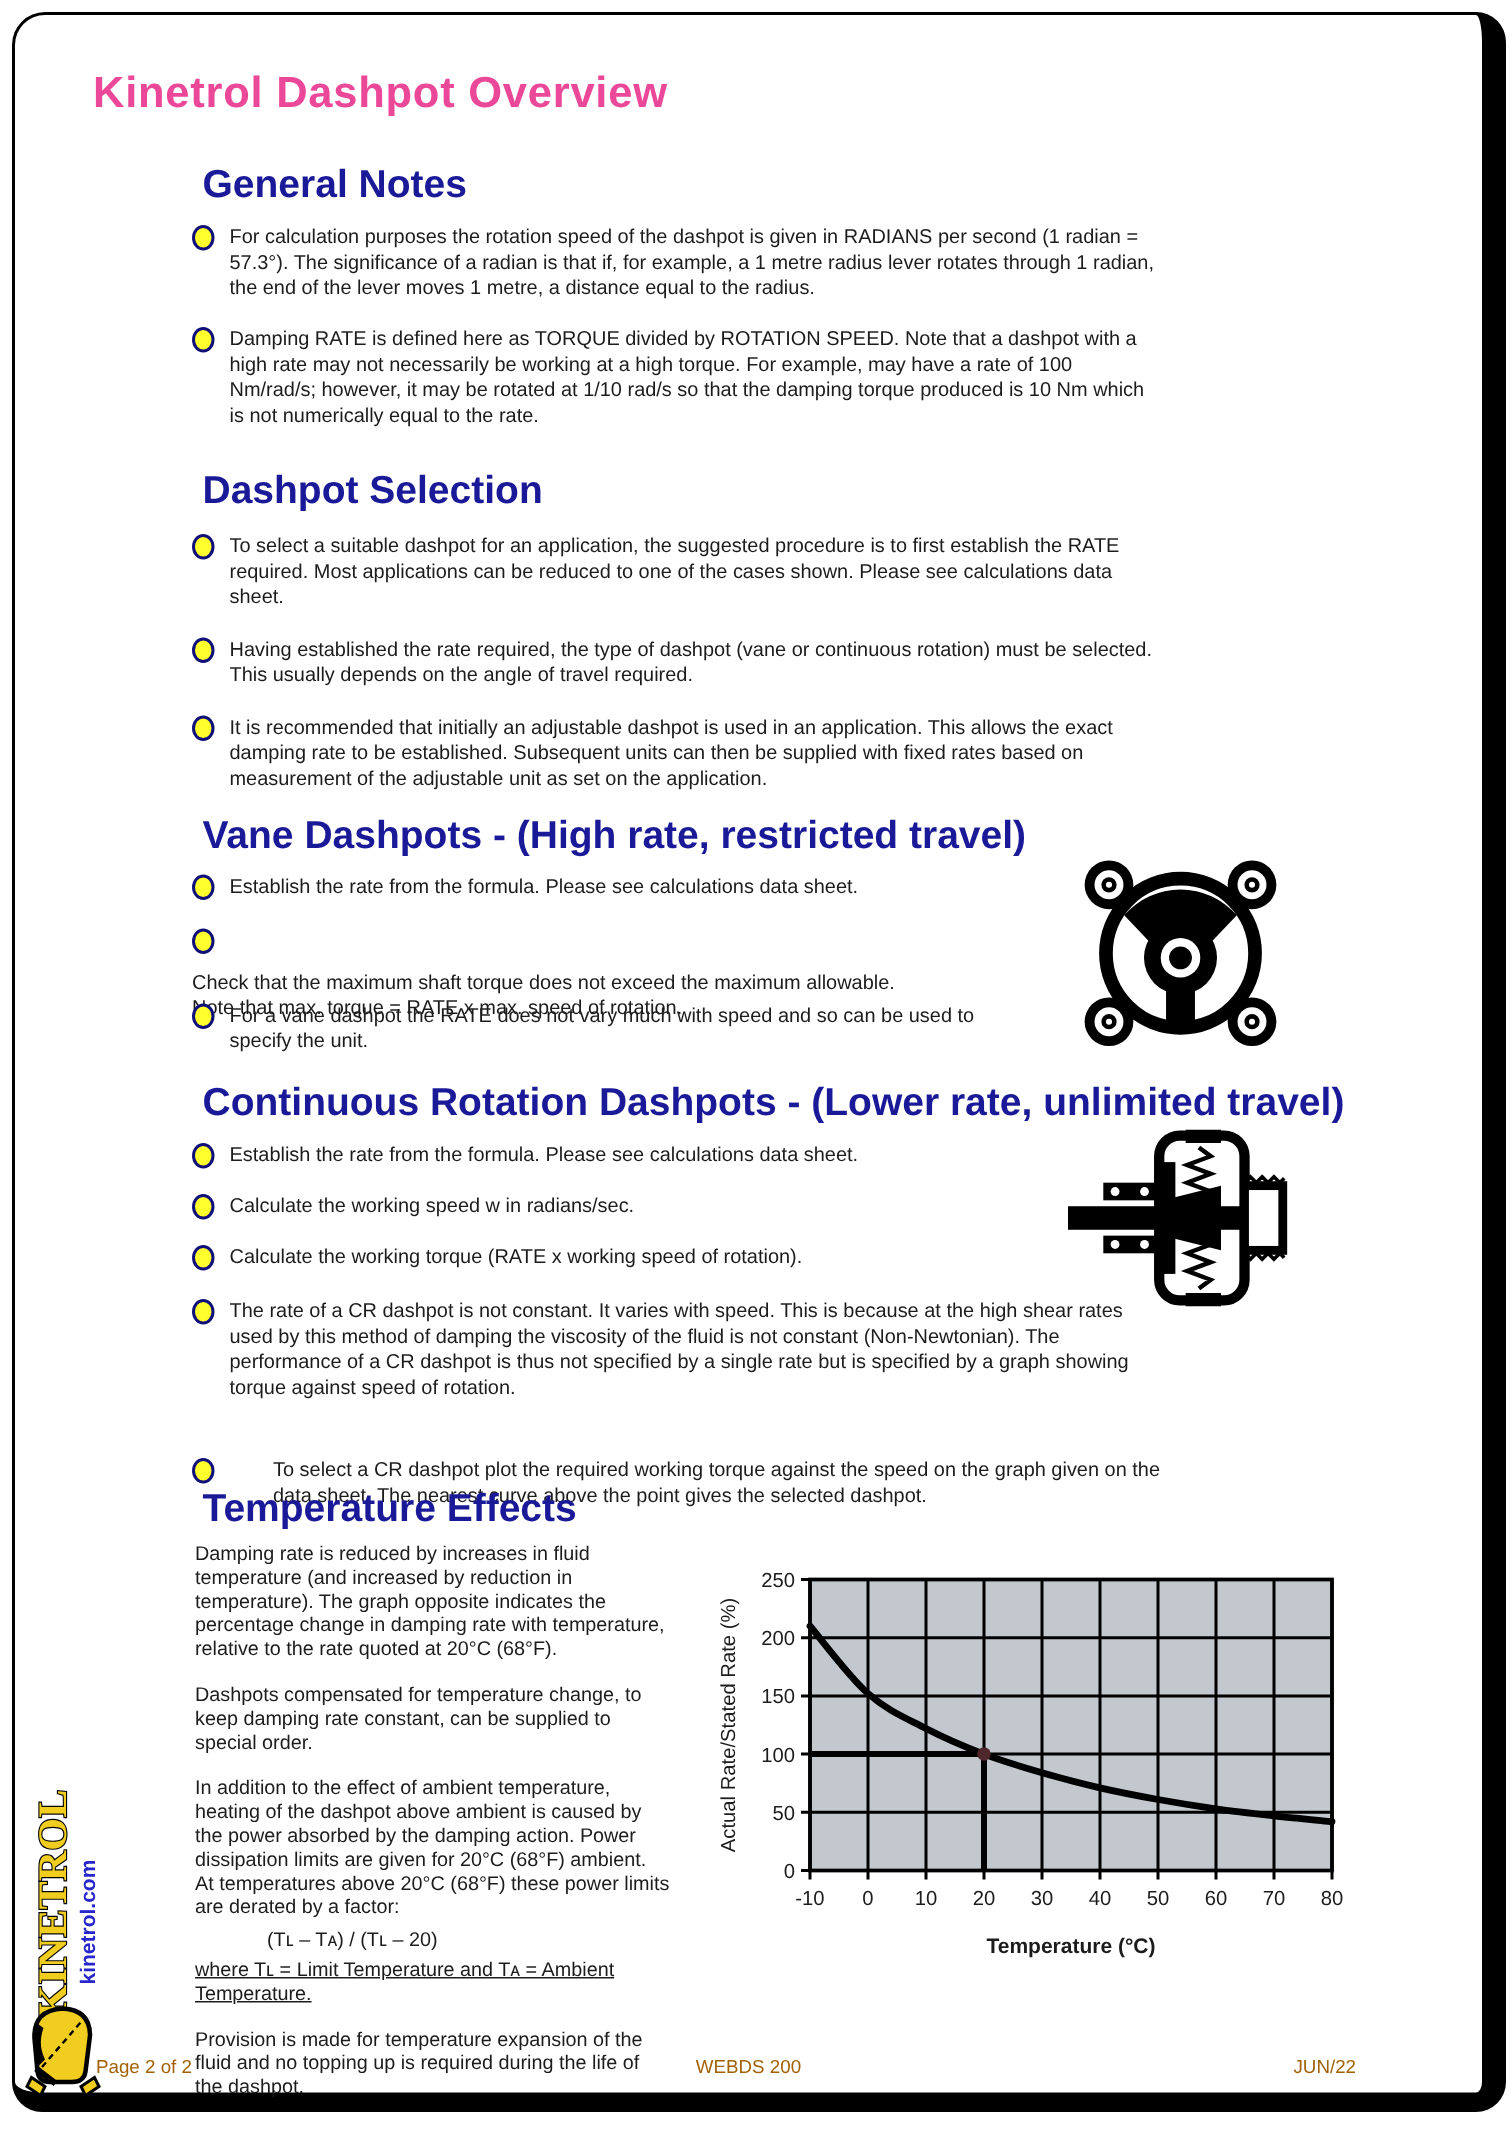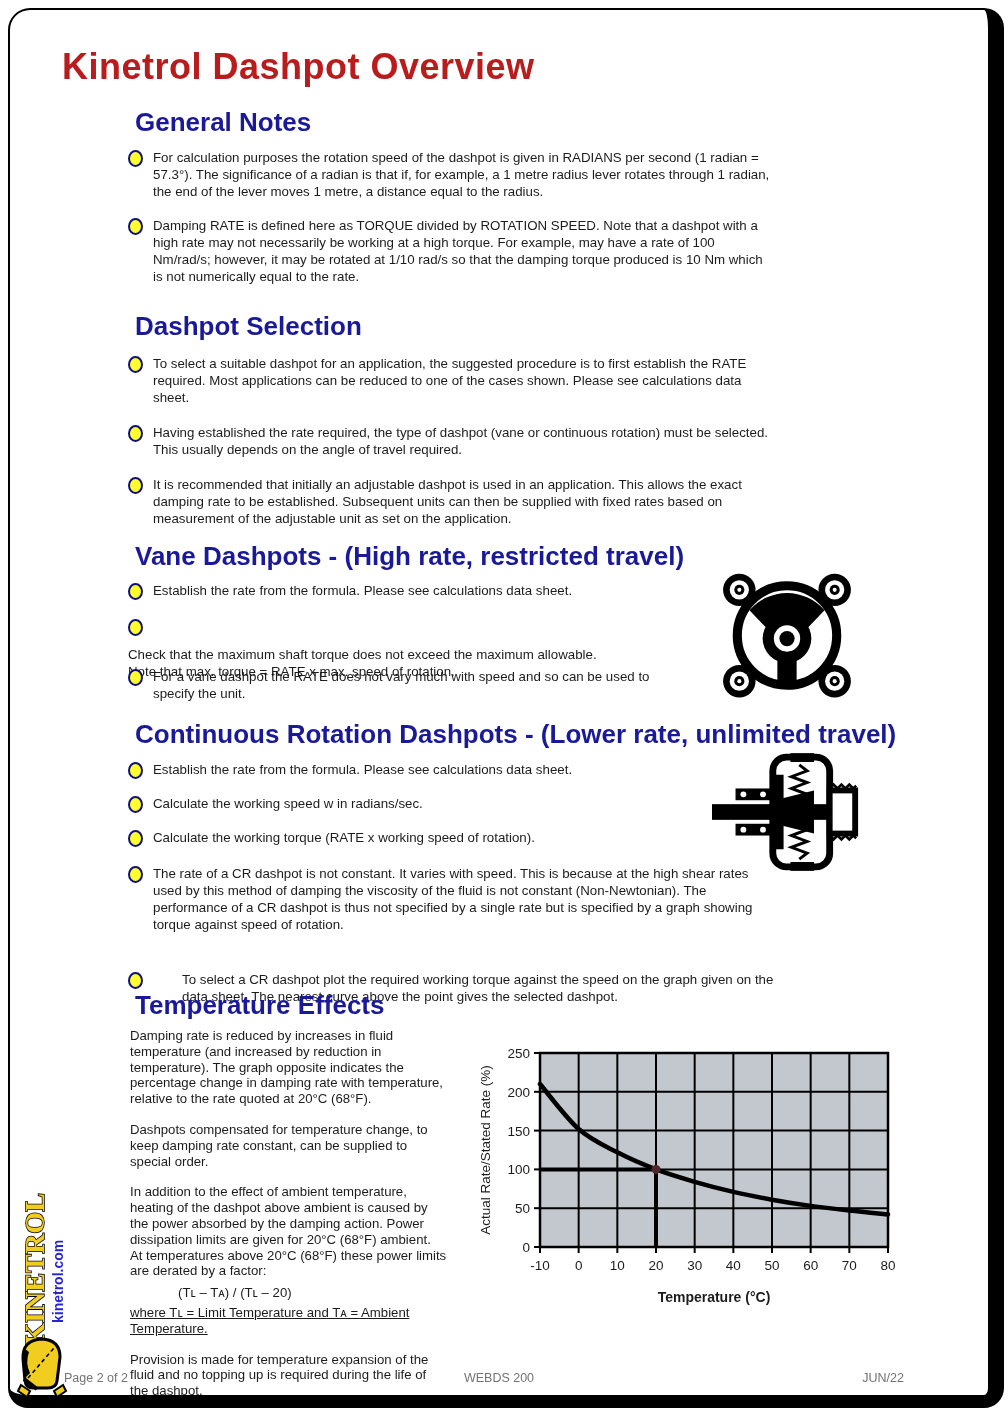--- a/index.html
+++ b/index.html
@@ -17,38 +17,38 @@
     font-family:"Liberation Sans","DejaVu Sans",sans-serif;
     color:var(--text);overflow:hidden;
   }
   .page{
     position:absolute;left:8px;top:8px;width:996px;height:1400px;
     background:#fff;
     border:2px solid #000;border-right:16px solid #000;border-bottom:13px solid #000;
     border-radius:22px 20px 20px 20px;
   }
   .abs{position:absolute;}
-  .doc-title{font-size:36px;color:#b91c1c;letter-spacing:.5px;white-space:nowrap;}
+  .doc-title{font-size:29px;color:#ec4899;letter-spacing:.5px;white-space:nowrap;}
   .sec-head{font-size:26px;color:var(--accent);white-space:nowrap;}
   .bullet-row{position:absolute;left:118px;display:flex;gap:10px;align-items:flex-start;}
   .bullet{
     flex:0 0 auto;width:15px;height:17px;margin-top:1px;
     background:var(--bullet-fill);
     border:2.5px solid var(--bullet-border);
     border-radius:50%;
   }
   .btxt{
     font-size:13.3px;line-height:17px;color:var(--text);
     white-space:pre-line;max-width:780px;
   }
   .te-col{position:absolute;left:120px;top:1018px;width:360px;display:flex;flex-direction:column;gap:15px;}
   .te-col p{font-size:13.2px;line-height:15.8px;white-space:pre-line;}
   .formula{margin-left:48px;margin-top:-9px;font-size:13.2px;line-height:15.8px;}
   .formula-note{margin-top:-11px;font-size:13.2px;line-height:15.8px;text-decoration:underline;}
-  .footer-item{position:absolute;top:1361px;font-size:12.5px;color:#737373;white-space:nowrap;}
+  .footer-item{position:absolute;top:1361px;font-size:12.5px;color:#a16207;white-space:nowrap;}
   .icon-wrap{position:absolute;}
   svg text{font-family:"Liberation Sans","DejaVu Sans",sans-serif;}
   .brand-svg text{font-family:"Liberation Serif","DejaVu Serif",serif;}
 </style>
 </head>
 <body>
 
 <div class="page">
 
   <h1 class="abs doc-title" style="left:52px;top:36px;">Kinetrol Dashpot Overview</h1>

